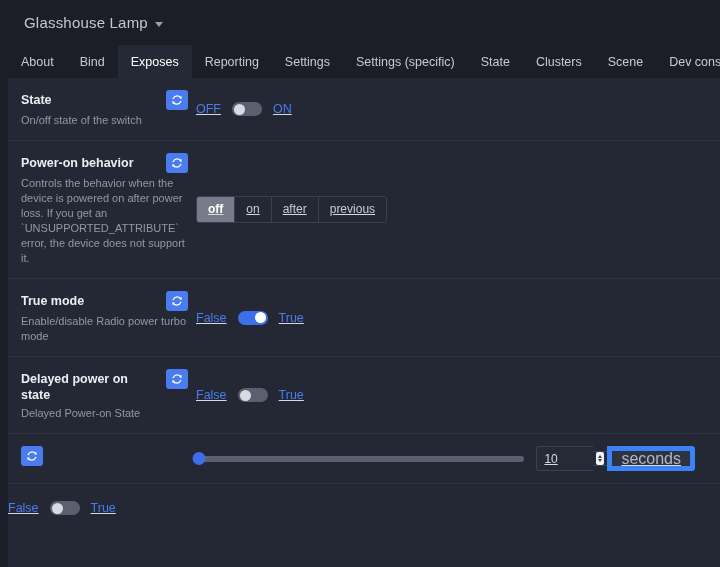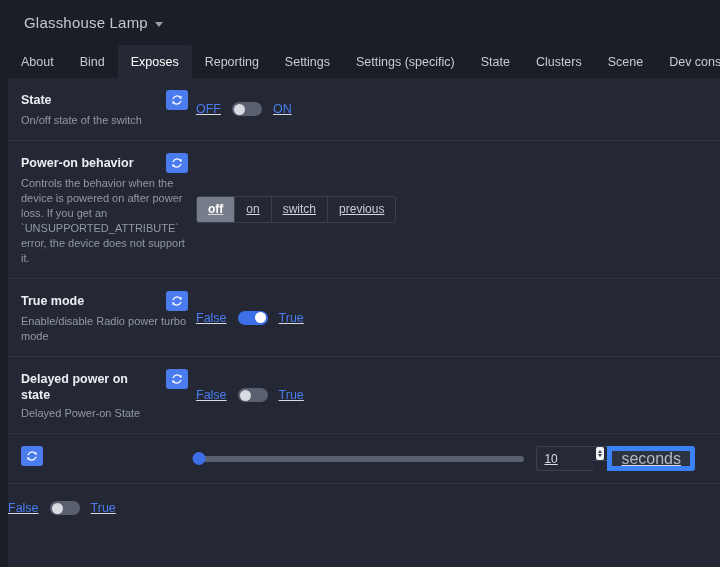--- a/index.html
+++ b/index.html
@@ -210,21 +210,21 @@
     position: absolute;
     width: 13px; height: 13px;
     border-radius: 50%;
     background: #3d6fe8;
     top: -3.5px;
     transform: translateX(-50%);
   }
 
   .num-wrap {
     display: flex;
-    align-items: flex-start;
+    align-items: center;
     flex: 0 0 auto;
   }
   .num-input {
     width: 57px;
     height: 25px;
     background: #262a37;
     border: 1px solid #3b4050;
     border-right: none;
     border-radius: 3px 0 0 3px;
     color: #d7dae0;
@@ -341,21 +341,21 @@
             <path d="M2.1 13.7v-3.4h3.4z" fill="#fff"></path>
           </svg>
         </div>
       </div>
       <div class="prop-desc">Controls the behavior when the device is powered on after power loss. If you get an `UNSUPPORTED_ATTRIBUTE` error, the device does not support it.</div>
     </div>
     <div class="prop-control">
       <div class="btn-group">
         <div class="gbtn selected">off</div>
         <div class="gbtn">on</div>
-        <div class="gbtn">switch</div>
+        <div class="gbtn">after</div>
         <div class="gbtn">previous</div>
       </div>
     </div>
   </div>
 
   <div class="prop-row">
     <div class="prop-info">
       <div class="prop-head">
         <div class="prop-name">True mode</div>
         <div class="refresh-btn">

